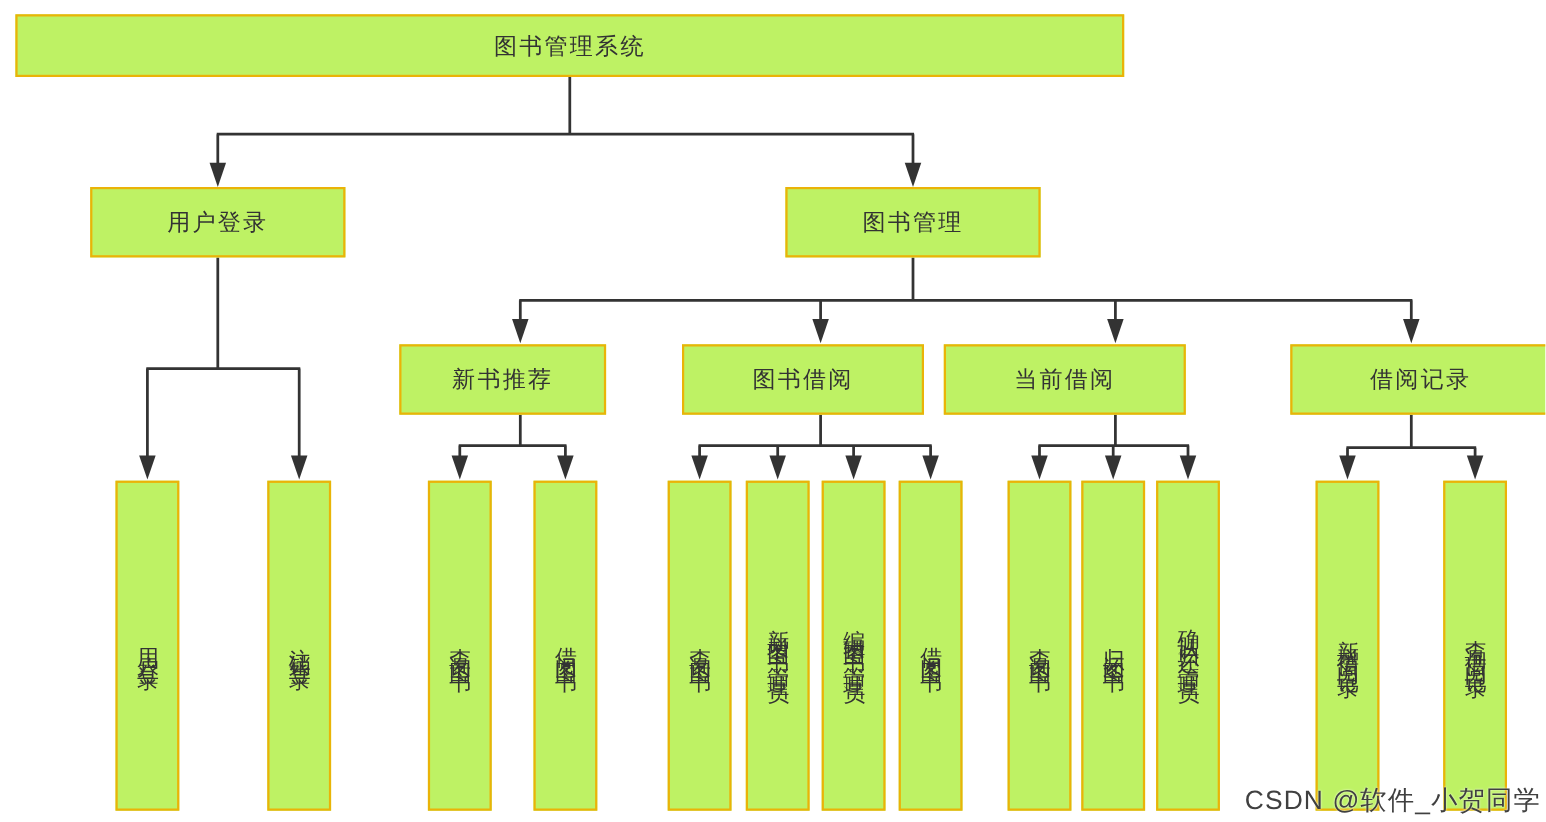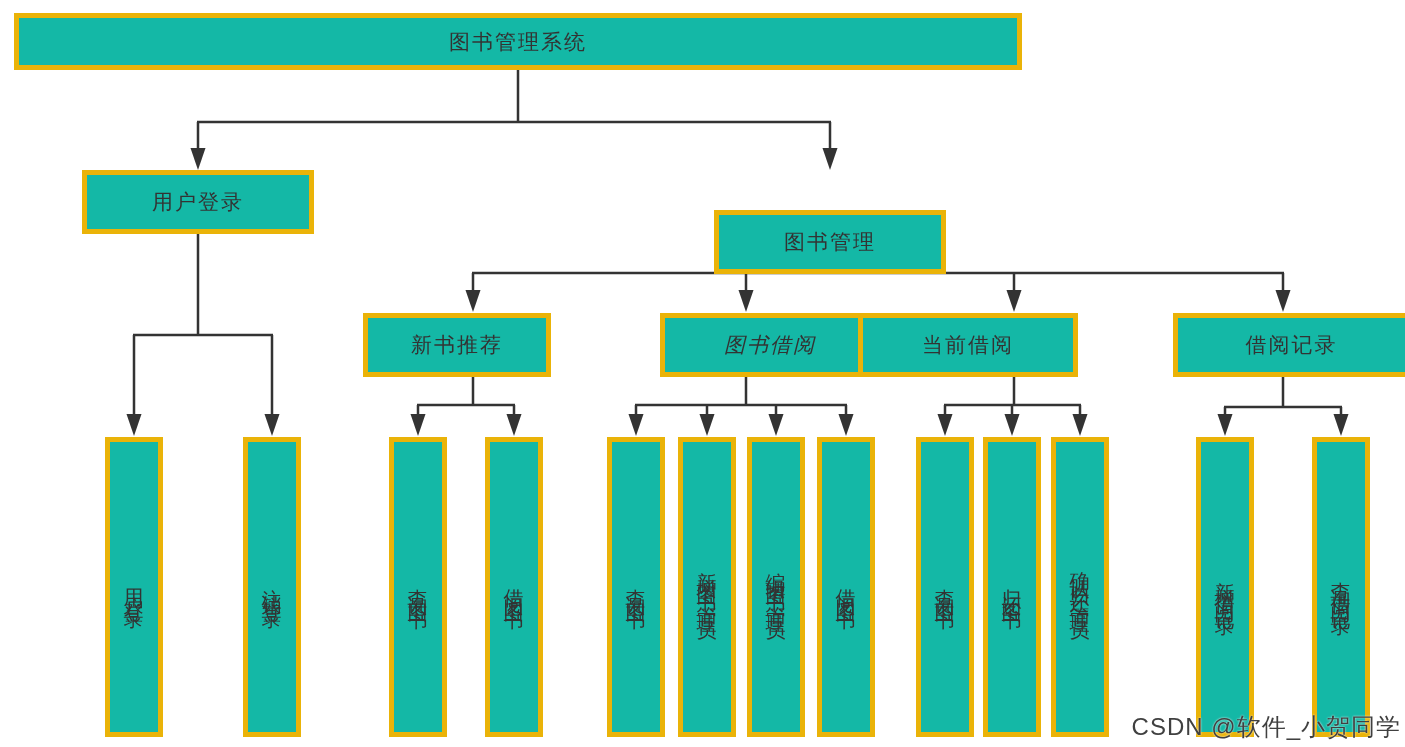--- a/index.html
+++ b/index.html
@@ -12,22 +12,22 @@
     overflow: hidden;
   }
   .connectors {
     position: absolute;
     left: 0; top: 0;
     pointer-events: none;
   }
   .node {
     position: absolute;
     box-sizing: border-box;
-    border: 5px solid #eab308;
-    background: #14b8a6;
+    border: 2px solid #eab308;
+    background: #bef264;
     display: flex;
     align-items: center;
     justify-content: center;
     color: #333333;
   }
   .node .hlabel {
     font-size: 21px;
     letter-spacing: 2px;
     white-space: nowrap;
   }
@@ -95,28 +95,28 @@
     </g>
   </svg>
 
   <div class="node" style="left:14px; top:13px; width:1008px; height:57px;">
     <span class="hlabel">图书管理系统</span>
   </div>
 
   <div class="node" style="left:82px; top:170px; width:232px; height:64px;">
     <span class="hlabel">用户登录</span>
   </div>
-  <div class="node" style="left:714px; top:170px; width:232px; height:64px;margin-top:40px;">
+  <div class="node" style="left:714px; top:170px; width:232px; height:64px;">
     <span class="hlabel">图书管理</span>
   </div>
 
   <div class="node" style="left:363px; top:313px; width:188px; height:64px;">
     <span class="hlabel">新书推荐</span>
   </div>
-  <div class="node" style="left:660px; top:313px; width:220px; height:64px;font-style:italic;">
+  <div class="node" style="left:620px; top:313px; width:220px; height:64px;">
     <span class="hlabel">图书借阅</span>
   </div>
   <div class="node" style="left:858px; top:313px; width:220px; height:64px;">
     <span class="hlabel">当前借阅</span>
   </div>
   <div class="node" style="left:1173px; top:313px; width:237px; height:64px;">
     <span class="hlabel">借阅记录</span>
   </div>
 
   <div class="node" style="left:105px; top:437px; width:58px; height:300px;">

